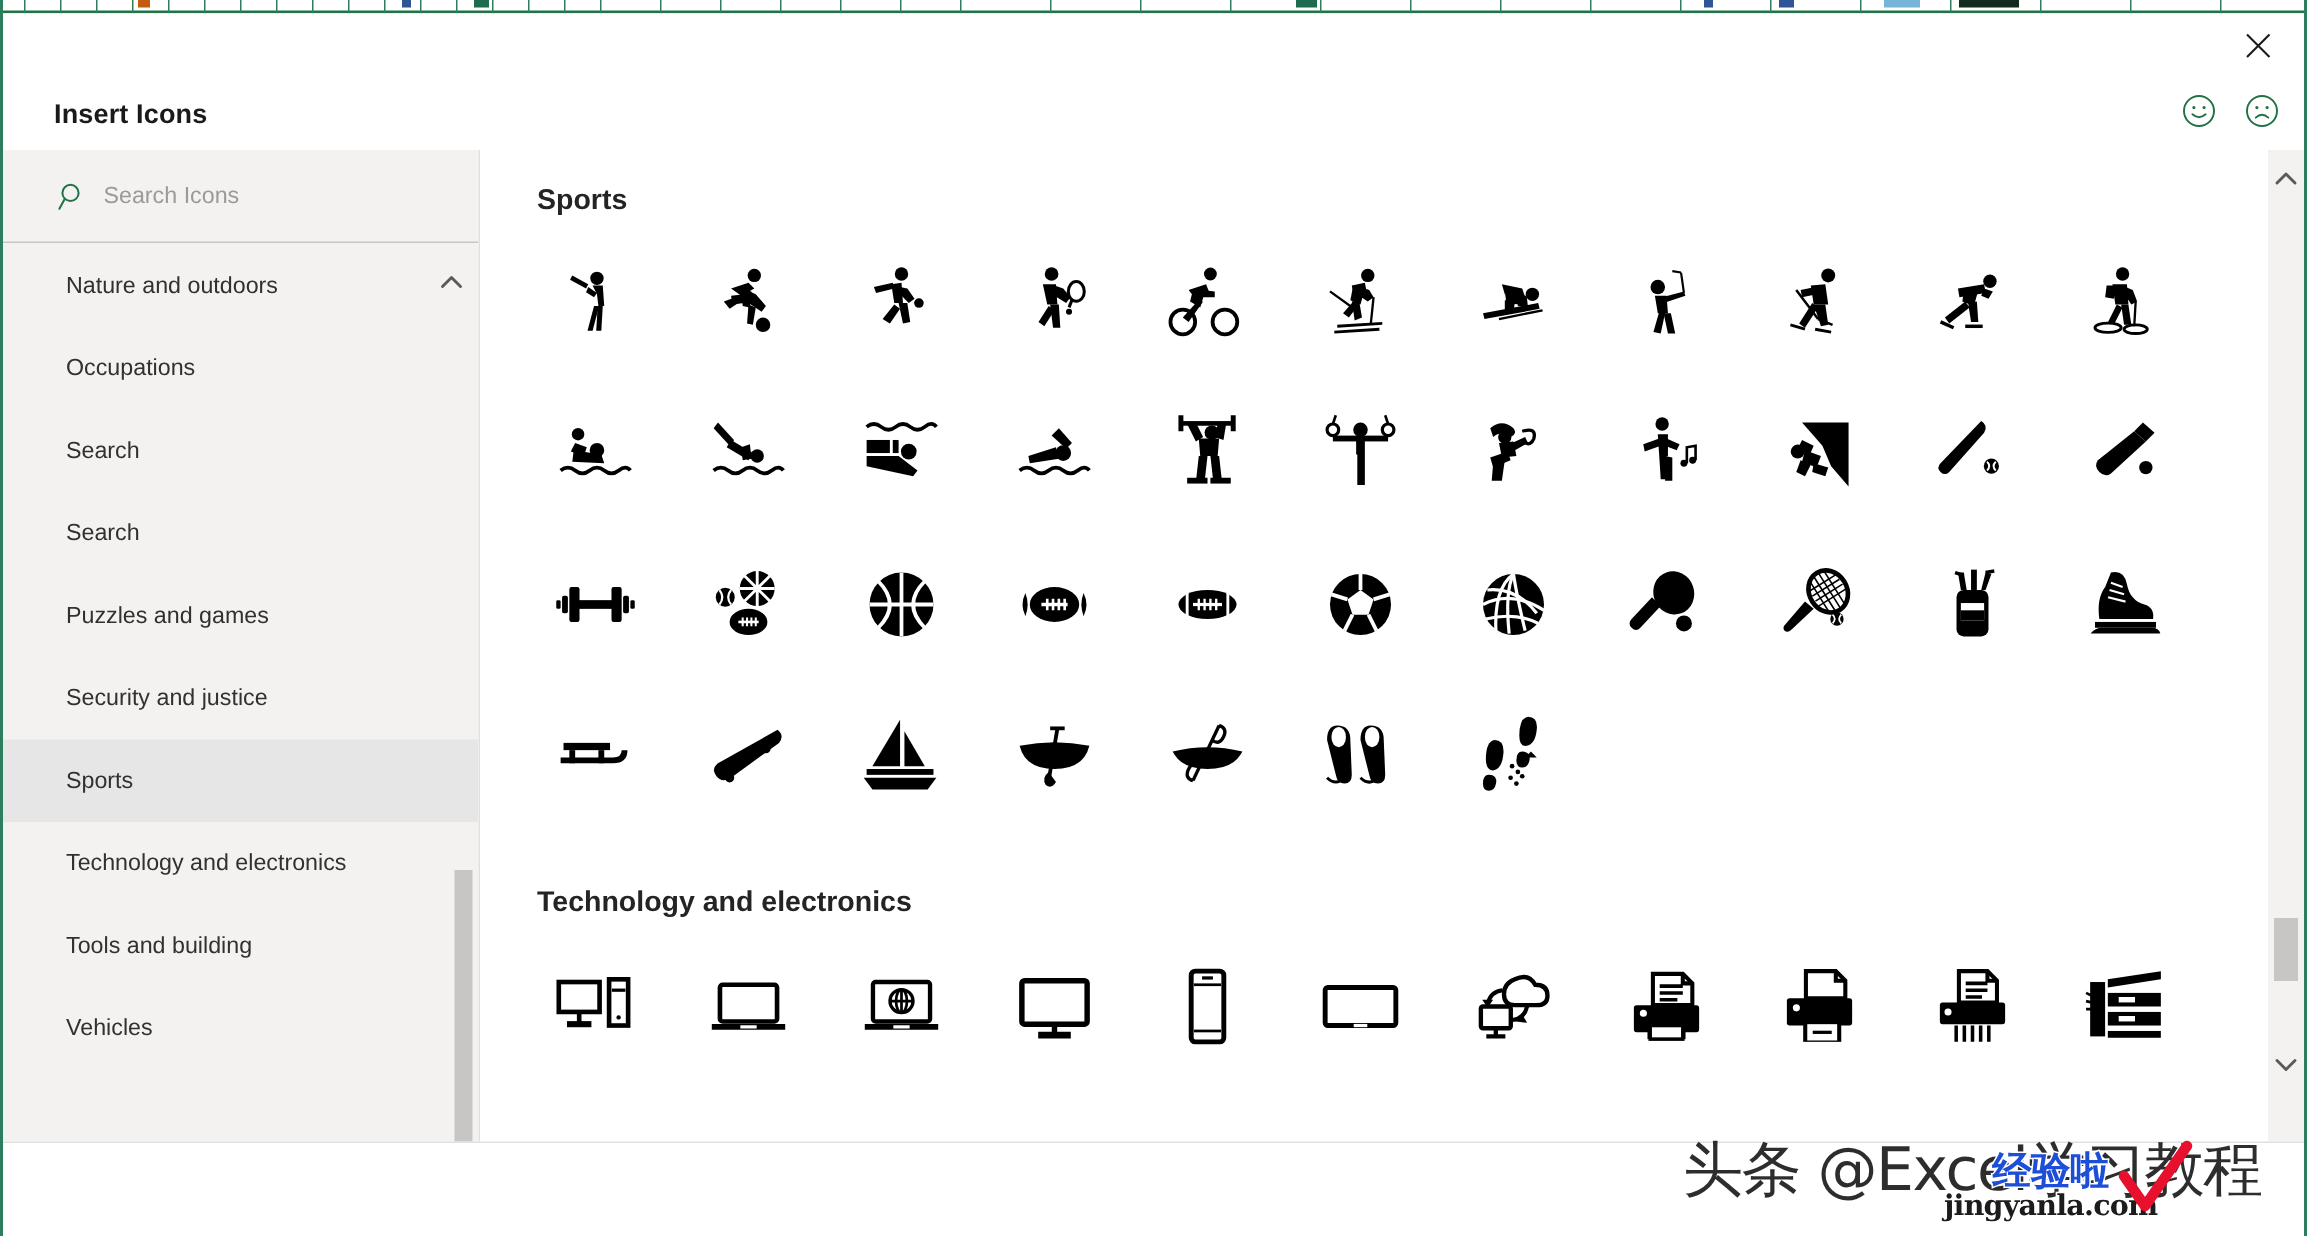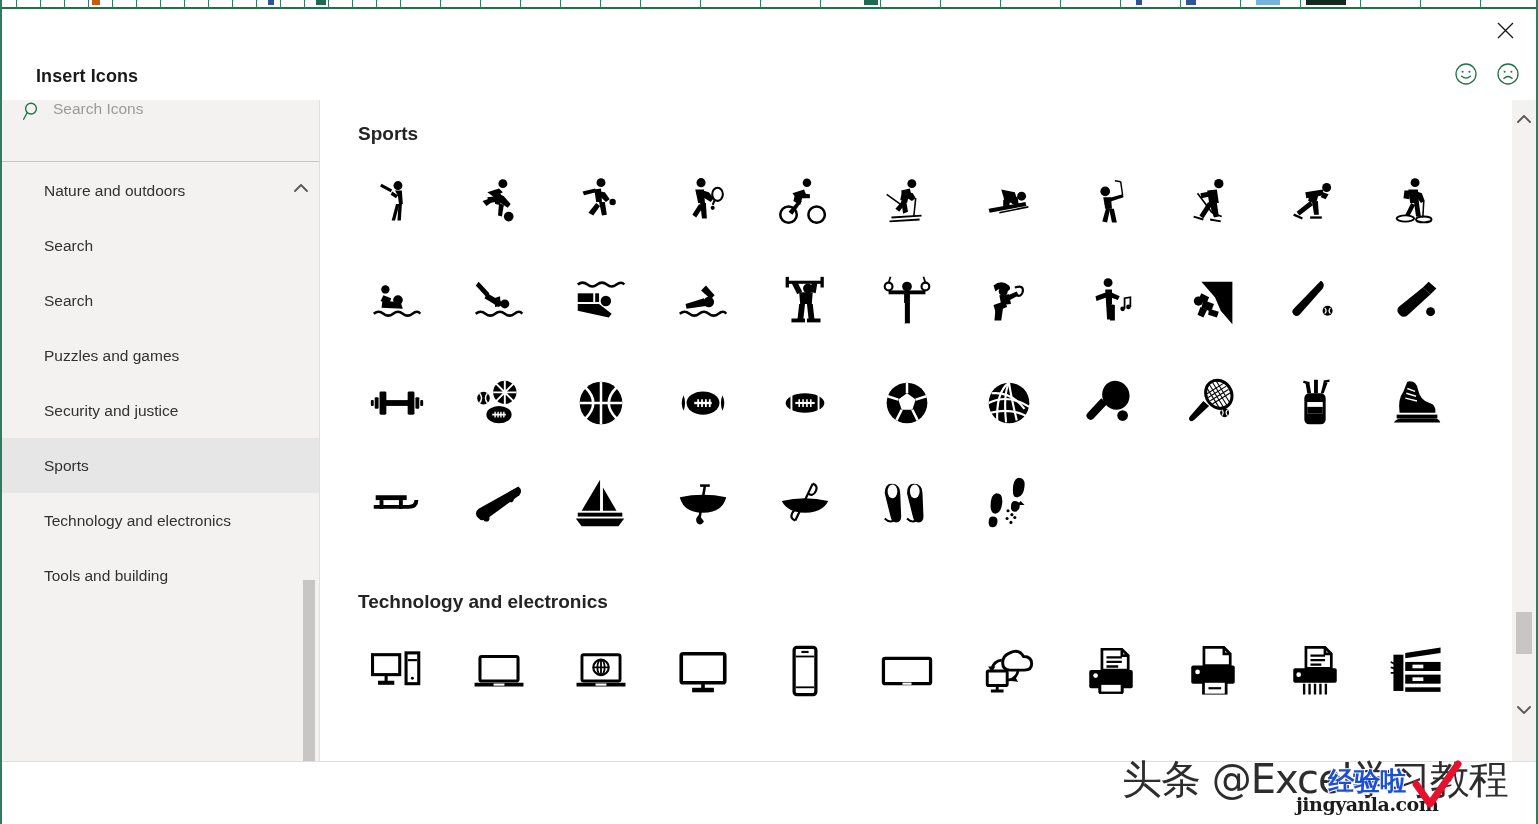--- a/index.html
+++ b/index.html
@@ -75,22 +75,22 @@
   
   #sidebar {
     position: relative;
     width: 317px; height: 661px;
     background: #f3f2f1;
     flex: 0 0 317px;
   }
   #search-box {
     position: relative; height: 62px;
     border-bottom: 1px solid #c8c6c4;
-    display: flex; align-items: flex-start;
-    padding-left: 20px;
+    display: flex; align-items: center;
+    padding-left: 36px;
     background: #f3f2f1;
   }
   #search-icon { width: 22px; height: 22px; flex: 0 0 22px; margin-right: 9px; }
   #search-icon svg { display: block; }
   #search-input {
     border: none; outline: none; background: transparent;
     font-family: "Liberation Sans", sans-serif;
     font-size: 15.5px; color: #323130; width: 230px;
     padding: 0;
   }
@@ -313,40 +313,46 @@
           </svg>
         </span>
         <input id="search-input" type="text" placeholder="Search Icons" style="">
       </div>
 
       <div id="cat-list">
         <div class="cat-item">
             <span>Nature and outdoors</span>
           </div>
         <div class="cat-item">
+            <span>Occupations</span>
+          </div>
+        <div class="cat-item">
             <span>Search</span>
           </div>
         <div class="cat-item">
             <span>Search</span>
           </div>
         <div class="cat-item">
             <span>Puzzles and games</span>
           </div>
         <div class="cat-item">
             <span>Security and justice</span>
           </div>
         <div class="cat-item selected">
             <span>Sports</span>
           </div>
         <div class="cat-item">
             <span>Technology and electronics</span>
           </div>
         <div class="cat-item">
             <span>Tools and building</span>
           </div>
+        <div class="cat-item">
+            <span>Vehicles</span>
+          </div>
 
       </div>
 
       <div id="side-up-chevron">
         <svg width="20" height="20" viewBox="0 0 20 20">
             <path d="M4 13 L10 7 L16 13" fill="none" stroke="#5a5a5a" stroke-width="1.9" stroke-linecap="round" stroke-linejoin="round"></path>
           </svg>
       </div>
       <div id="side-scroll-track"></div>
       <div id="side-scroll-thumb"></div>

